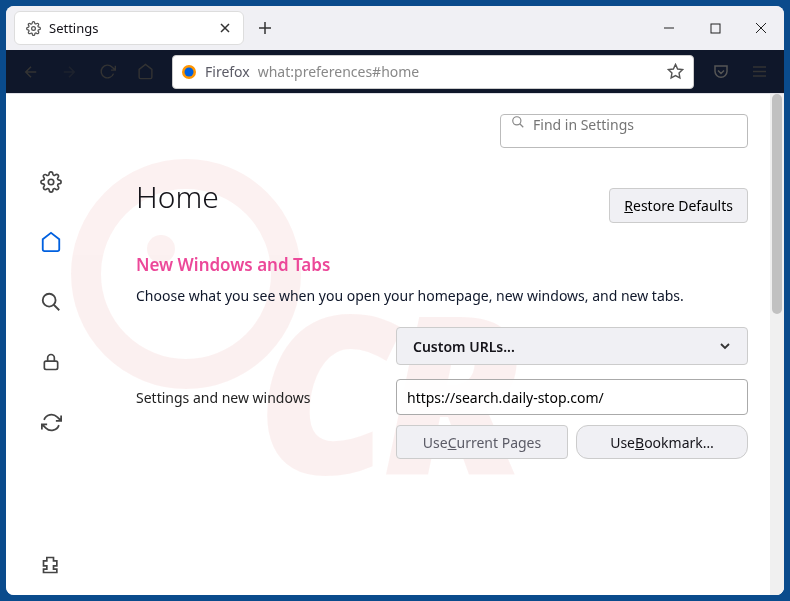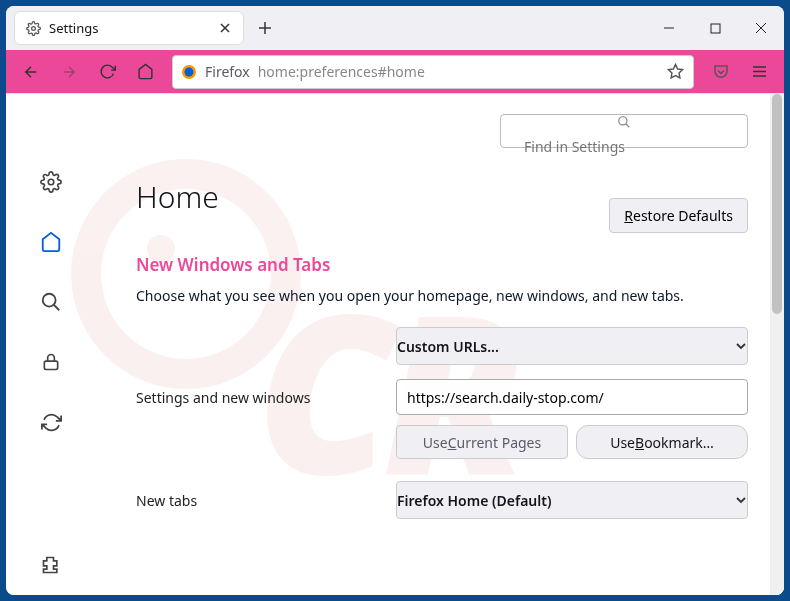--- a/index.html
+++ b/index.html
@@ -6,46 +6,46 @@
     body { width: 790px; height: 601px; background: #0a4b8c; padding: 6px; overflow: hidden; }
     .window { width: 100%; height: 100%; background: #f0f0f4; border-radius: 8px; overflow: hidden; display: flex; flex-direction: column; }
     .titlebar { height: 44px; background: #f0f0f4; display: flex; align-items: center; padding: 0 0 0 8px; }
     .tab { display: flex; align-items: center; background: #fff; border-radius: 6px; padding: 6px 10px; height: 34px; min-width: 230px; gap: 8px; border: 1px solid #ddd; }
     .tab-icon { width: 16px; height: 16px; display: flex; align-items: center; justify-content: center; }
     .tab-title { font-size: 13px; color: #15141a; flex: 1; }
     .tab-close { width: 16px; height: 16px; display: flex; align-items: center; justify-content: center; cursor: pointer; }
     .newtab { width: 30px; height: 30px; display: flex; align-items: center; justify-content: center; margin-left: 6px; cursor: pointer; border-radius: 4px; }
     .titlebar-spacer { flex: 1; }
     .winctrl { width: 46px; height: 44px; display: flex; align-items: center; justify-content: center; cursor: pointer; }
-    .toolbar { height: 44px; background: #ec4899; display: flex; align-items: center; padding: 0 8px; gap: 4px; border-bottom: 1px solid #e0e0e6; }
+    .toolbar { height: 44px; background: #0f172a; display: flex; align-items: center; padding: 0 8px; gap: 4px; border-bottom: 1px solid #e0e0e6; }
     .navbtn { width: 34px; height: 34px; display: flex; align-items: center; justify-content: center; border-radius: 4px; cursor: pointer; }
     .navbtn.disabled { opacity: 0.4; cursor: default; }
     .urlbar { flex: 1; height: 34px; background: #fff; border: 1px solid #ccc; border-radius: 4px; display: flex; align-items: center; padding: 0 8px; gap: 8px; margin: 0 6px; }
     .urlbar-ff { width: 16px; height: 16px; display:flex; align-items:center; justify-content:center; }
     .urlbar-label { font-size: 14px; color: #5b5b66; }
     .urlbar-url { font-size: 14px; color: #888; flex: 1; }
     .urlbar-star { width: 20px; height: 20px; display: flex; align-items: center; justify-content: center; cursor: pointer; }
     .content { flex: 1; position: relative; display: flex; background: #fff; overflow: hidden; }
     .watermark { position: absolute; top: 50px; left: 60px; width: 500px; height: 440px; opacity: 0.08; pointer-events: none; z-index: 0; font-size: 180px; font-weight: 900; color: #c0504d; font-style: italic; letter-spacing: -12px; display:flex; align-items:center; }
     .sidebar { width: 90px; display: flex; flex-direction: column; align-items: center; padding-top: 70px; gap: 24px; z-index: 1; }
     .side-item { width: 36px; height: 36px; display: flex; align-items: center; justify-content: center; cursor: pointer; border-radius: 4px; }
     .side-item.active { color: #0060df; }
     .sidebar-spacer { flex: 1; }
     .main { flex: 1; padding: 24px 36px 0 40px; z-index: 1; position: relative; }
-    .search-box { position: absolute; right: 36px; top: 20px; width: 248px; height: 34px; border: 1px solid #bbb; border-radius: 4px; display: flex; align-items: center; padding: 0 10px; gap: 8px; color: #777; background: rgba(255,255,255,0.85); flex-direction: column; }
+    .search-box { position: absolute; right: 36px; top: 20px; width: 248px; height: 34px; border: 1px solid #bbb; border-radius: 4px; display: flex; align-items: flex-start; padding: 0 10px; gap: 8px; color: #777; background: rgba(255,255,255,0.85); }
     .search-box input { border: none; outline: none; font-size: 14px; flex: 1; background: transparent; color: #222; }
     .heading { font-size: 30px; font-weight: 300; color: #15141a; margin-top: 58px; }
-    .restore-btn { position: absolute; right: 36px; top: 104px; padding: 7px 14px; background: #f0f0f4; border: 1px solid #ccc; border-radius: 4px; font-size: 14px; cursor: pointer; }
+    .restore-btn { position: absolute; right: 36px; top: 94px; padding: 7px 14px; background: #f0f0f4; border: 1px solid #ccc; border-radius: 4px; font-size: 14px; cursor: pointer; }
     .section-title { font-size: 17px; font-weight: 600; color: #ec4899; margin-top: 36px; }
     .section-desc { font-size: 14px; color: #0f172a; margin-top: 10px; }
     .form-row { display: flex; align-items: center; margin-top: 26px; gap: 14px; }
     .form-label { font-size: 14px; color: #222; width: 246px; }
     .form-label.empty { height: 1px; }
     .form-field { flex: 1; }
-    .select { width: 100%; height: 38px; background: #f0f0f4; border: 1px solid #ccc; border-radius: 4px; display: flex; align-items: center; padding: 0 0; font-size: 14px; font-weight: 600; color: #15141a; cursor: pointer; justify-content: space-between; }
+    .select { width: 100%; height: 38px; background: #f0f0f4; border: 1px solid #ccc; border-radius: 4px; display: flex; align-items: center; padding: 0 16px; font-size: 14px; font-weight: 600; color: #15141a; cursor: pointer; justify-content: space-between; }
     .text-input { width: 100%; height: 36px; border: 1px solid #aaa; border-radius: 4px; padding: 0 10px; font-size: 14px; outline: none; background: rgba(255,255,255,0.9); }
     .btn-row { display: flex; gap: 8px; margin: 0; }
     .small-btn { flex: 1; height: 34px; background: #f0f0f4; border: 1px solid #ccc; border-radius: 4px; font-size: 14px; cursor: pointer; display: flex; align-items: center; justify-content: center; color: #5b5b66; white-space: nowrap; overflow: hidden; text-overflow: ellipsis; padding: 0 16px; }
     .small-btn.enabled { color: #15141a; border-radius: 12px; }
     .vscroll { position: absolute; right: 0; top: 0; width: 14px; height: 100%; background: #f0f0f0; }
     .vscroll-thumb { position: absolute; top: 0; left: 2px; width: 10px; height: 220px; background: #c1c1c1; border-radius: 5px; }
     svg { display: block; }
   </style>
 </head>
 <body>
@@ -112,21 +112,21 @@
         </svg>
     </div>
     <div class="urlbar">
       <span class="urlbar-ff">
         <svg width="16" height="16" viewBox="0 0 16 16">
             <circle cx="8" cy="8" r="7" fill="#ff9500"></circle>
             <circle cx="8" cy="8" r="4.5" fill="#0060df"></circle>
           </svg>
       </span>
       <span class="urlbar-label">Firefox</span>
-      <span class="urlbar-url">home:preferences#home</span>
+      <span class="urlbar-url">what:preferences#home</span>
       <span class="urlbar-star">
         <svg width="17" height="17" viewBox="0 0 24 24" fill="none" stroke="#555" stroke-width="2">
             <polygon points="12 2 15 8.5 22 9.3 17 14 18.2 21 12 17.8 5.8 21 7 14 2 9.3 9 8.5 12 2"></polygon>
           </svg>
       </span>
     </div>
     <div class="navbtn">
       <svg width="18" height="18" viewBox="0 0 24 24" fill="none" stroke="#555" stroke-width="2">
           <path d="M4 4h16v7a8 8 0 0 1-16 0V4z M8 10l4 4 4-4"></path>
         </svg>
@@ -224,32 +224,19 @@
       </div>
 
       <div class="form-row" style="margin-top:10px">
         <div class="form-label empty"></div>
         <div class="form-field btn-row">
           <div class="small-btn">Use <span style="text-decoration:underline">C</span>urrent Pages</div>
           <div class="small-btn enabled">Use <span style="text-decoration:underline">B</span>ookmark…</div>
         </div>
       </div>
 
-      <div class="form-row" style="margin-top:22px">
-        <div class="form-label">New tabs</div>
-        <div class="form-field">
-          <div class="select">
-            <span>Firefox Home (Default)</span>
-            <span>
-              <svg width="12" height="12" viewBox="0 0 12 12" fill="none" stroke="#333" stroke-width="1.8">
-                  <path d="M2 4l4 4 4-4"></path>
-                </svg>
-            </span>
-          </div>
-        </div>
-      </div>
     </div>
 
     <div class="vscroll">
       <div class="vscroll-thumb"></div>
     </div>
   </div>
 </div>
 
 </body></html>

